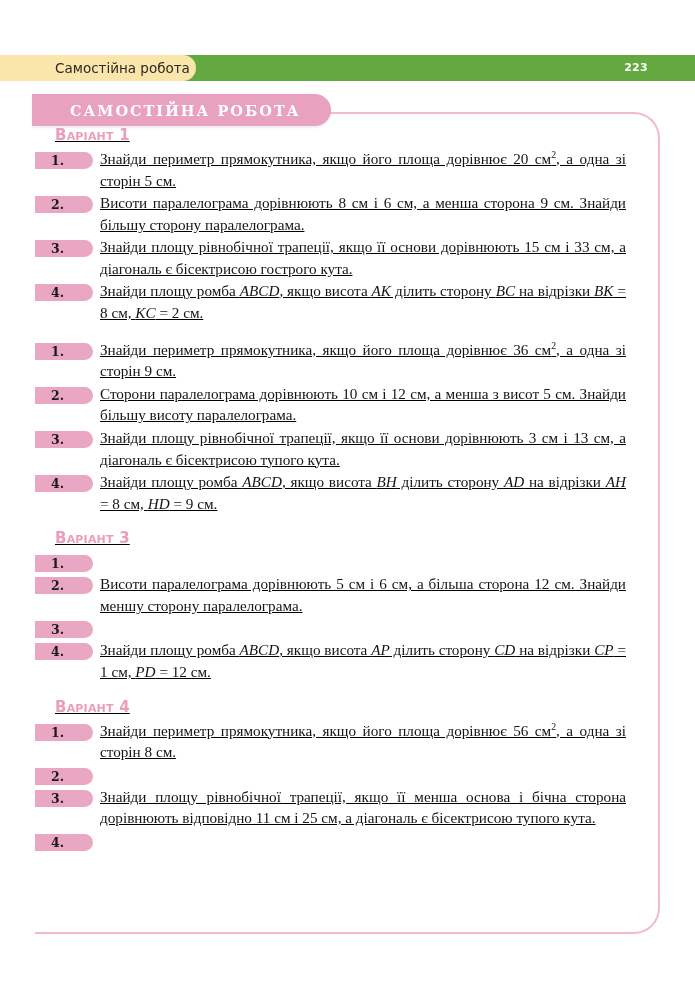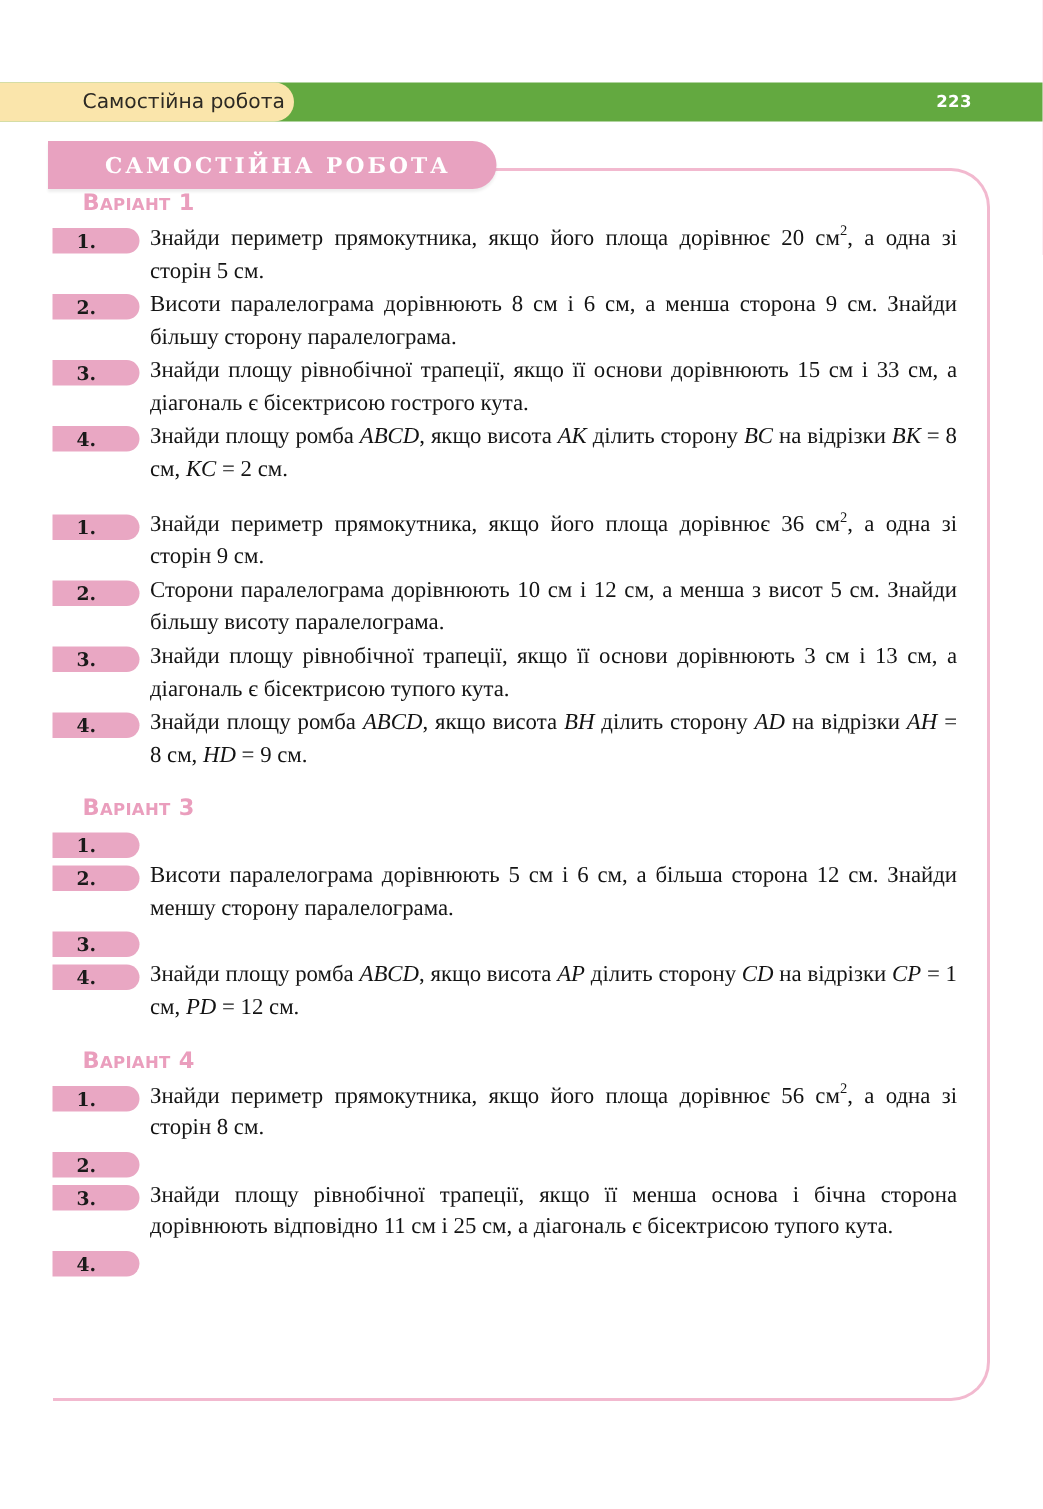--- a/index.html
+++ b/index.html
@@ -102,20 +102,21 @@
   
   .content {
     position: absolute;
     left: 35px;
     top: 112px;
     width: 625px;
   }
 
   .variant-block {
     position: relative;
+    text-decoration: underline;
   }
   .variant-heading {
     font-family: "DejaVu Sans", sans-serif;
     font-weight: bold;
     font-size: 15px;
     color: #ea9ebd;
     letter-spacing: 0.2px;
     margin: 0 0 4px 20px;
     font-variant: small-caps;
     text-transform: none;
@@ -150,21 +151,21 @@
   }
   .task-text {
     flex: 1 1 auto;
     margin-left: 7px;
     font-family: "Liberation Serif", serif;
     font-size: 15.2px;
     line-height: 1.42;
     color: #141414;
     text-align: justify;
     text-justify: inter-word;
-    padding-right: 22px;
+    padding-right: 34px;
     hyphens: manual;
   }
   .task-text i {
     font-style: italic;
   }
   .task-text sup {
     font-size: 0.64em;
     vertical-align: super;
     line-height: 0;
   }

